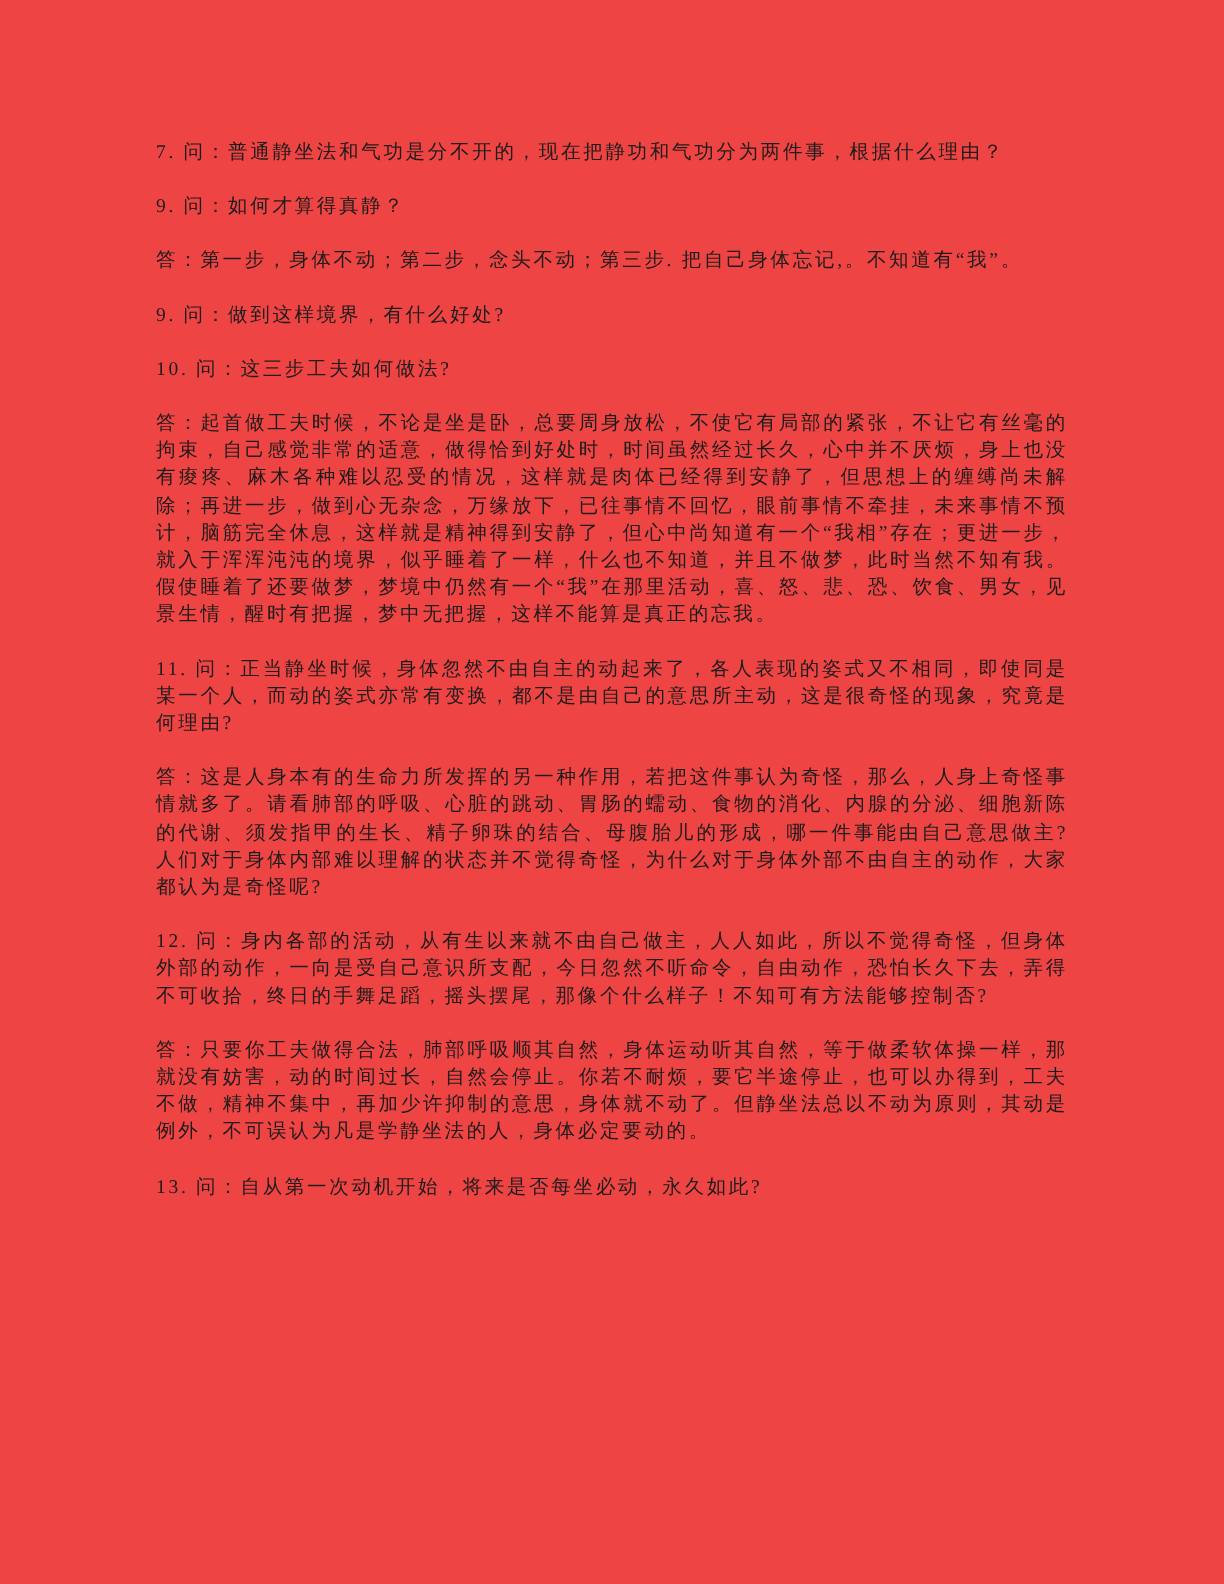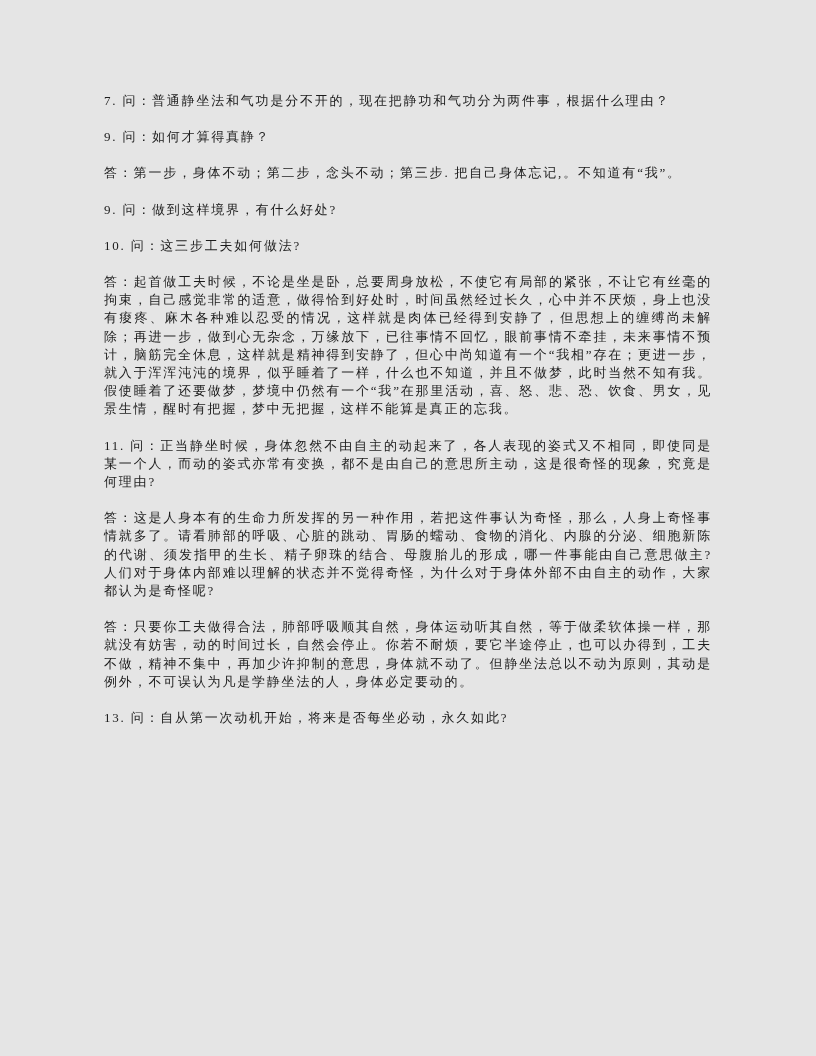--- a/index.html
+++ b/index.html
@@ -12,21 +12,21 @@
     height: 1056px;
     font-family: "Liberation Serif", "DejaVu Serif", serif;
     color: #1c1c1c;
     overflow: hidden;
   }
   .page {
     box-sizing: border-box;
     width: 816px;
     height: 1056px;
     padding: 92px 104px 40px 104px;
-    background: #e5e5e5;
+    background: #ef4444;
     font-family: Liberation Serif, serif;
   }
   .para {
     margin: 0 0 18px 0;
     font-size: 13px;
     letter-spacing: 1.8px;
     line-height: 18.2px;
     text-align: justify;
     word-break: break-all;
   }
@@ -36,15 +36,16 @@
 
 <div class="page">
   <p class="para">7. 问：普通静坐法和气功是分不开的，现在把静功和气功分为两件事，根据什么理由？</p>
   <p class="para">9. 问：如何才算得真静？</p>
   <p class="para">答：第一步，身体不动；第二步，念头不动；第三步. 把自己身体忘记,。不知道有“我”。</p>
   <p class="para">9. 问：做到这样境界，有什么好处?</p>
   <p class="para">10. 问：这三步工夫如何做法?</p>
   <p class="para">答：起首做工夫时候，不论是坐是卧，总要周身放松，不使它有局部的紧张，不让它有丝毫的拘束，自己感觉非常的适意，做得恰到好处时，时间虽然经过长久，心中并不厌烦，身上也没有痠疼、麻木各种难以忍受的情况，这样就是肉体已经得到安静了，但思想上的缠缚尚未解除；再进一步，做到心无杂念，万缘放下，已往事情不回忆，眼前事情不牵挂，未来事情不预计，脑筋完全休息，这样就是精神得到安静了，但心中尚知道有一个“我相”存在；更进一步，就入于浑浑沌沌的境界，似乎睡着了一样，什么也不知道，并且不做梦，此时当然不知有我。假使睡着了还要做梦，梦境中仍然有一个“我”在那里活动，喜、怒、悲、恐、饮食、男女，见景生情，醒时有把握，梦中无把握，这样不能算是真正的忘我。</p>
   <p class="para">11. 问：正当静坐时候，身体忽然不由自主的动起来了，各人表现的姿式又不相同，即使同是某一个人，而动的姿式亦常有变换，都不是由自己的意思所主动，这是很奇怪的现象，究竟是何理由?</p>
   <p class="para">答：这是人身本有的生命力所发挥的另一种作用，若把这件事认为奇怪，那么，人身上奇怪事情就多了。请看肺部的呼吸、心脏的跳动、胃肠的蠕动、食物的消化、内腺的分泌、细胞新陈的代谢、须发指甲的生长、精子卵珠的结合、母腹胎儿的形成，哪一件事能由自己意思做主? 人们对于身体内部难以理解的状态并不觉得奇怪，为什么对于身体外部不由自主的动作，大家都认为是奇怪呢?</p>
+  <p class="para">12. 问：身内各部的活动，从有生以来就不由自己做主，人人如此，所以不觉得奇怪，但身体外部的动作，一向是受自己意识所支配，今日忽然不听命令，自由动作，恐怕长久下去，弄得不可收拾，终日的手舞足蹈，摇头摆尾，那像个什么样子！不知可有方法能够控制否?</p>
   <p class="para">答：只要你工夫做得合法，肺部呼吸顺其自然，身体运动听其自然，等于做柔软体操一样，那就没有妨害，动的时间过长，自然会停止。你若不耐烦，要它半途停止，也可以办得到，工夫不做，精神不集中，再加少许抑制的意思，身体就不动了。但静坐法总以不动为原则，其动是例外，不可误认为凡是学静坐法的人，身体必定要动的。</p>
   <p class="para">13. 问：自从第一次动机开始，将来是否每坐必动，永久如此?</p>
 </div>
 
 </body></html>

